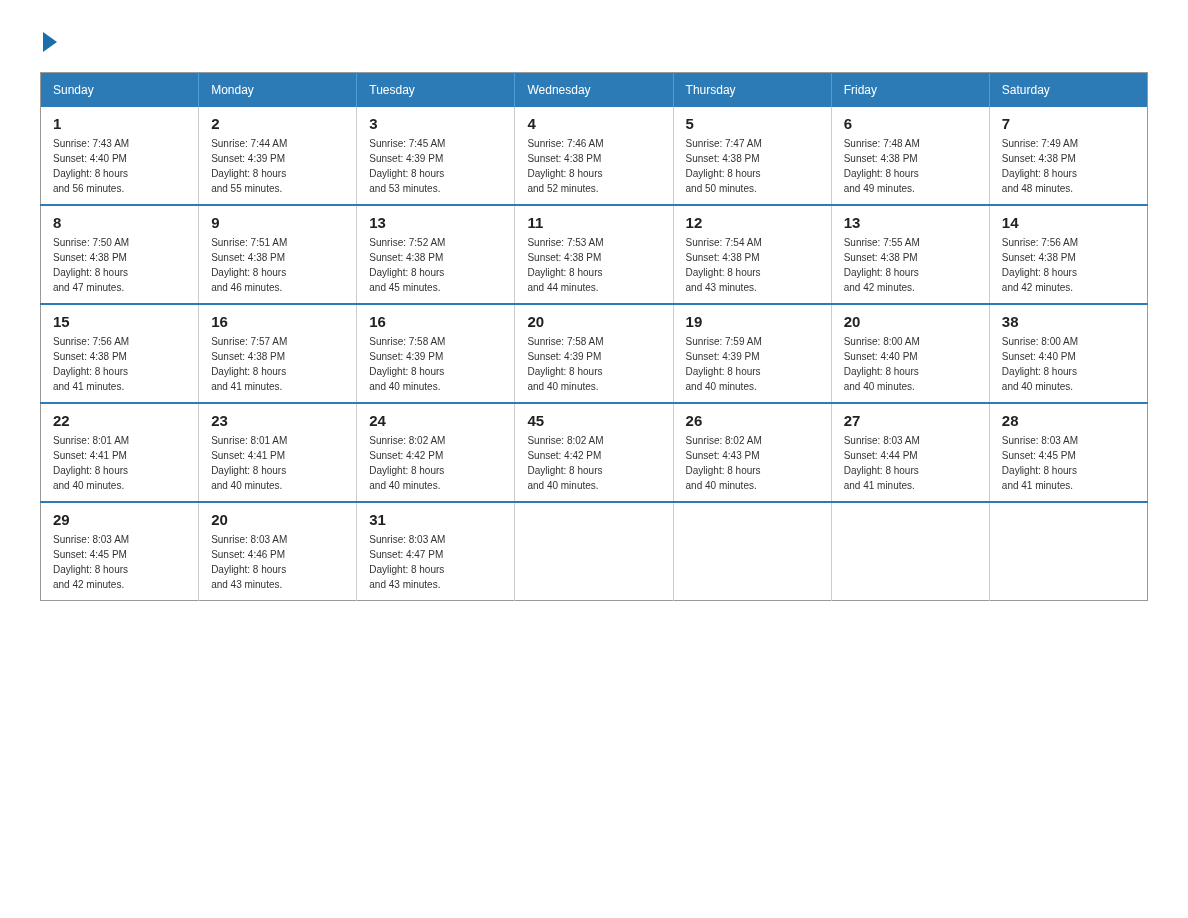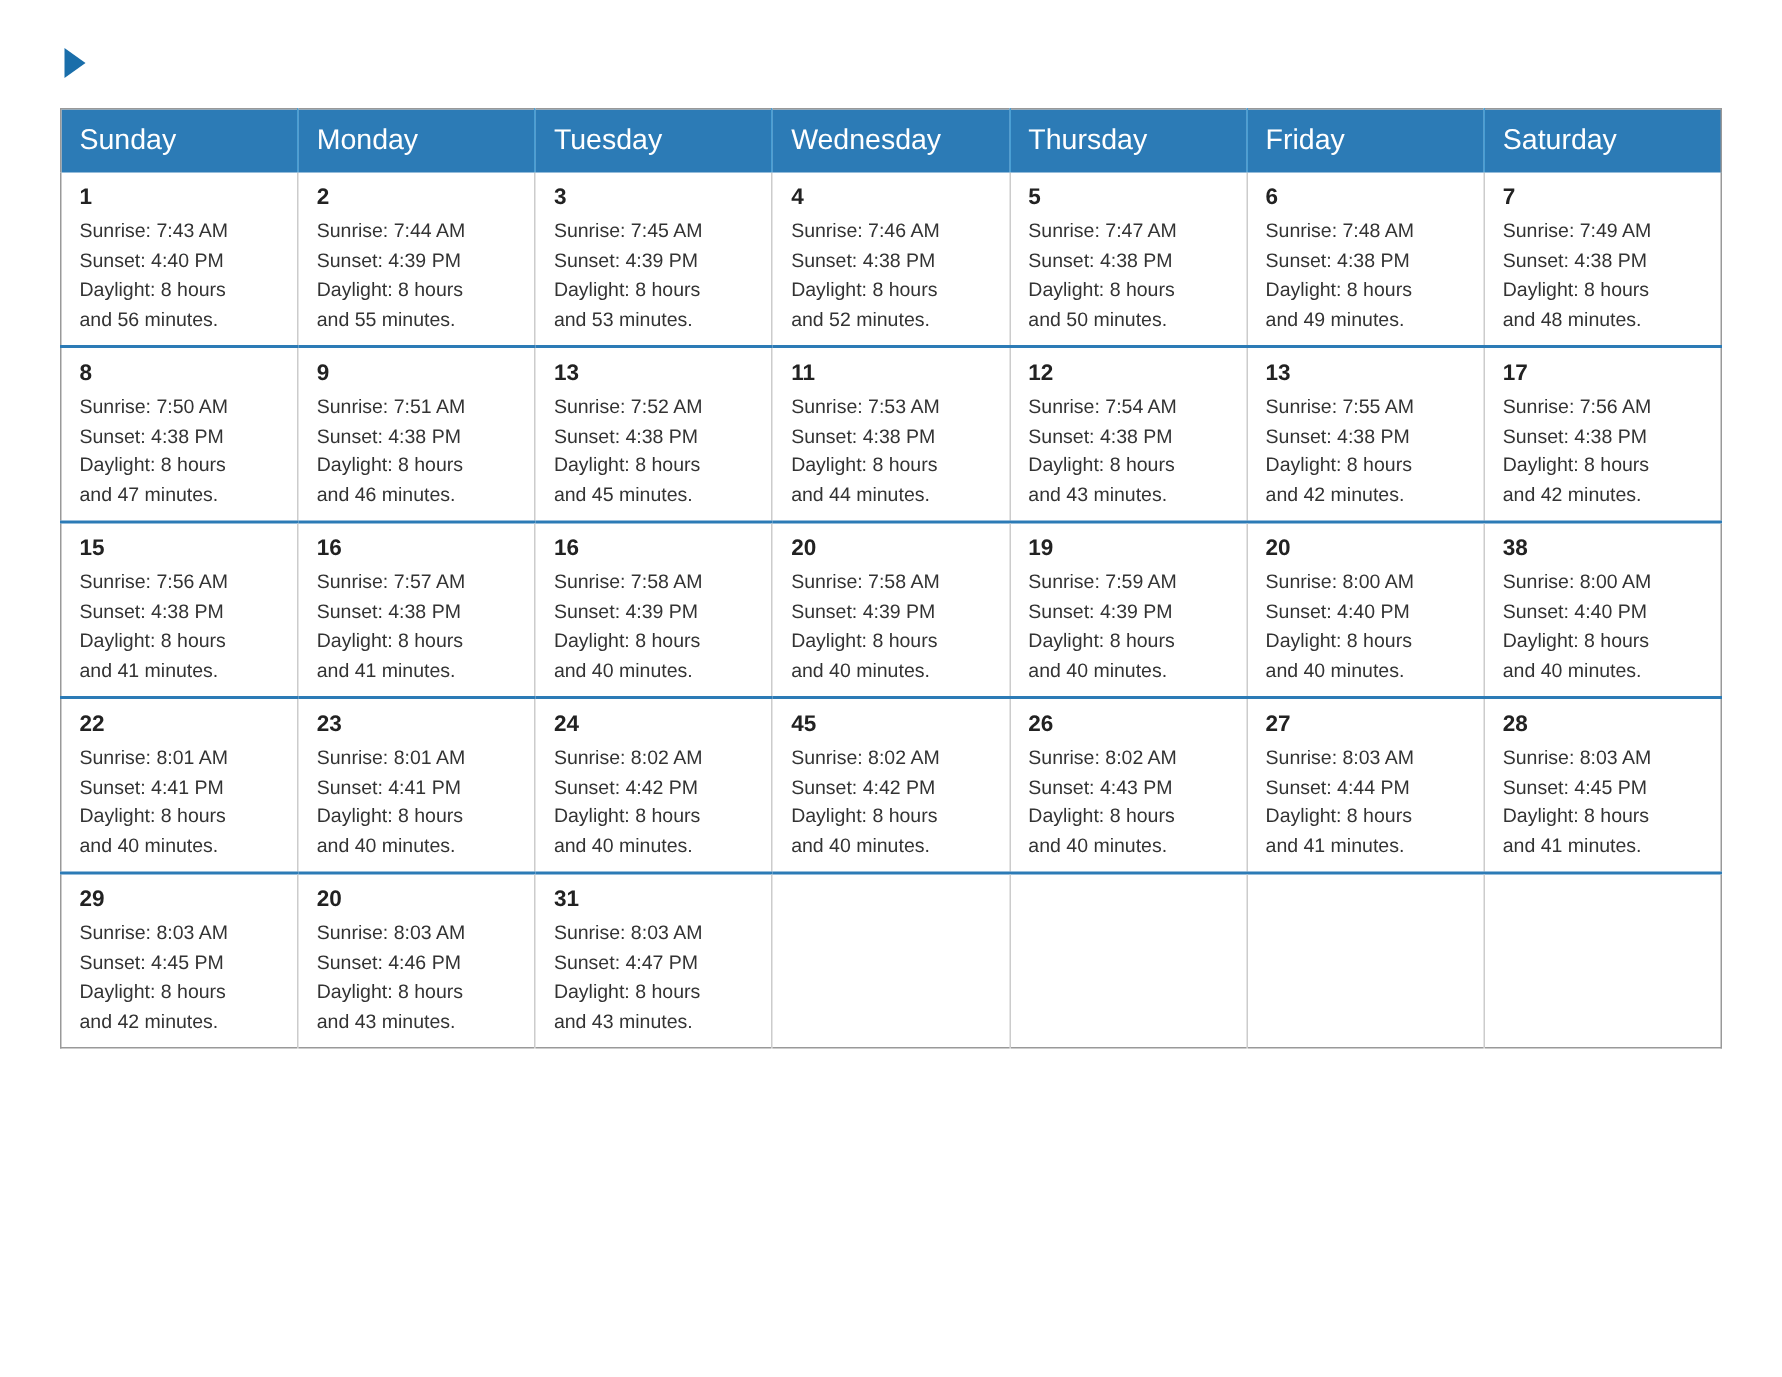--- a/index.html
+++ b/index.html
@@ -63,21 +63,21 @@
     .calendar-table {
       width: 100%;
       border-collapse: collapse;
       border: 1px solid #999;
     }
     .calendar-table th {
       background-color: #2c7bb6;
       color: #fff;
       padding: 10px 12px;
       text-align: left;
-      font-size: 19px;
+      font-size: 12px;
       font-weight: normal;
       border-right: 1px solid #4a9fd4;
     }
     .calendar-table th:last-child {
       border-right: none;
     }
     .calendar-table td {
       vertical-align: top;
       padding: 8px 12px;
       border-right: 1px solid #ccc;
@@ -95,21 +95,21 @@
       margin-left: 45px;
     }
     .day-number {
       font-size: 15px;
       font-weight: bold;
       color: #222;
       margin-bottom: 4px;
       display: block;
     }
     .day-info {
-      font-size: 13px;
+      font-size: 10px;
       line-height: 1.5;
       color: #333;
     }
     .empty-cell {
       background: #fff;
     }
   </style>
 </head>
 <body>
 
@@ -254,21 +254,21 @@
         <td>
           <span class="day-number">13</span>
           <div class="day-info">
             Sunrise: 7:55 AM<br>
             Sunset: 4:38 PM<br>
             Daylight: 8 hours<br>
             and 42 minutes.
           </div>
         </td>
         <td>
-          <span class="day-number">17</span>
+          <span class="day-number">14</span>
           <div class="day-info">
             Sunrise: 7:56 AM<br>
             Sunset: 4:38 PM<br>
             Daylight: 8 hours<br>
             and 42 minutes.
           </div>
         </td>
       </tr>
       <tr>
         <td>

